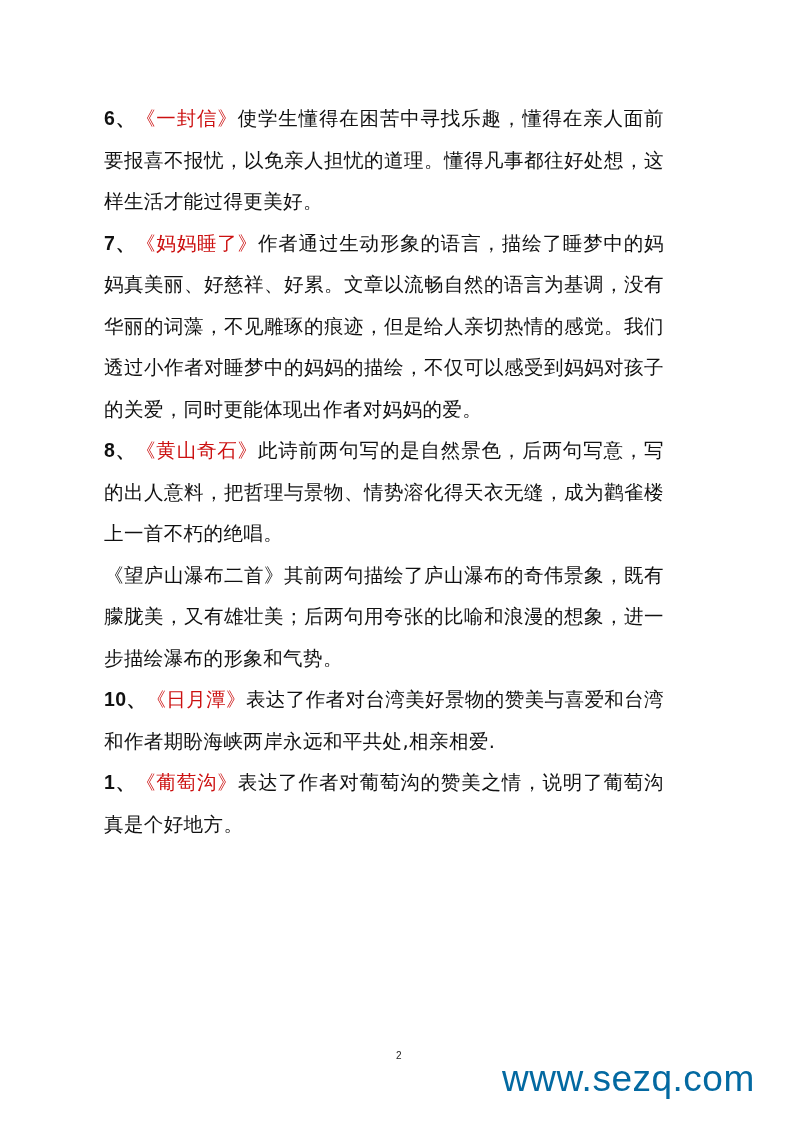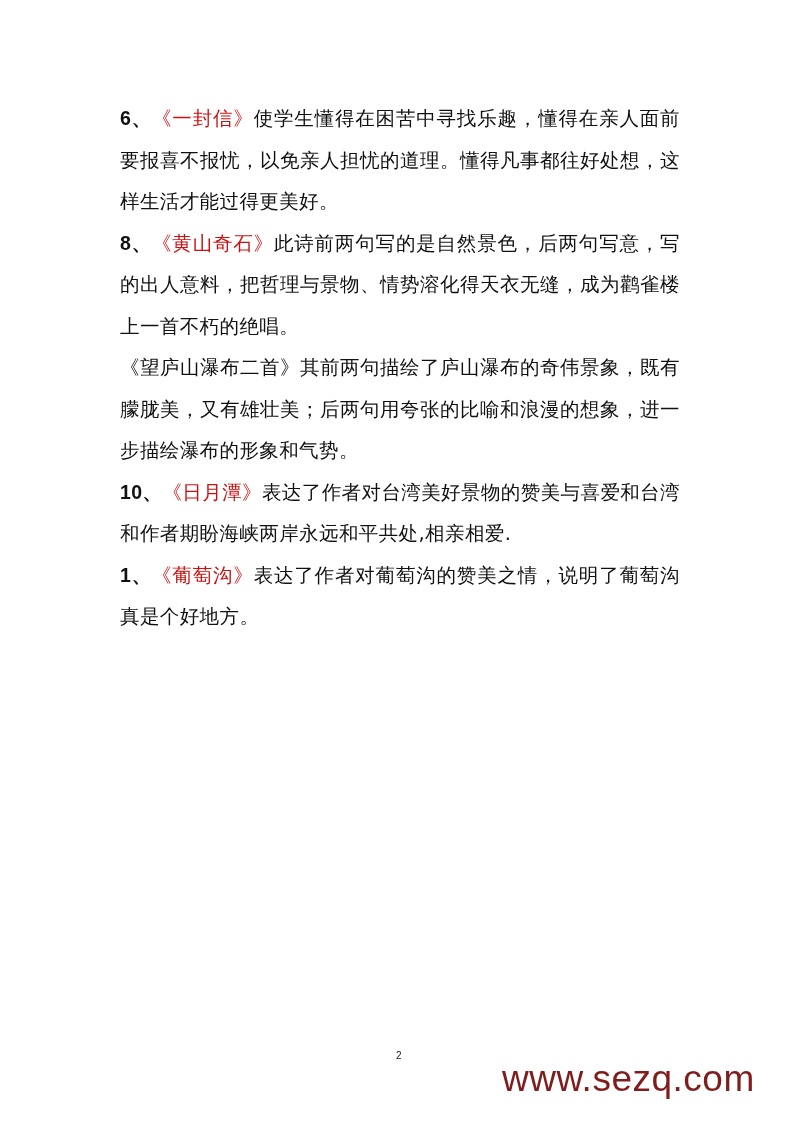--- a/index.html
+++ b/index.html
@@ -17,21 +17,21 @@
     }
     .page {
       position: absolute;
       left: 0;
       top: 0;
       width: 800px;
       height: 1131px;
     }
     .content {
       position: absolute;
-      left: 120px;
+      left: 104px;
       top: 98px;
       width: 560px;
     }
     .para {
       font-size: 19.5px;
       line-height: 41.5px;
       margin: 0;
       letter-spacing: 0.4px;
       text-align: justify;
       word-break: break-all;
@@ -53,33 +53,34 @@
       top: 1050px;
       font-size: 10px;
       color: #222;
       font-family: "Liberation Sans", sans-serif;
     }
     .watermark {
       position: absolute;
       left: 502px;
       top: 1058px;
       font-size: 37px;
-      color: #7f1d1d;
+      color: #0369a1;
       font-family: "Liberation Sans", sans-serif;
       letter-spacing: 0.5px;
     }
   </style>
 </head>
 <body>
 
 <div class="page">
   <div class="content">
 
     <p class="para"><span class="num">6、</span><span class="title">《一封信》</span><span>使学生懂得在困苦中寻找乐趣，懂得在亲人面前要报喜不报忧，以免亲人担忧的道理。懂得凡事都往好处想，这样生活才能过得更美好。</span></p>
 
+    <p class="para"><span class="num">7、</span><span class="title">《妈妈睡了》</span><span>作者通过生动形象的语言，描绘了睡梦中的妈妈真美丽、好慈祥、好累。文章以流畅自然的语言为基调，没有华丽的词藻，不见雕琢的痕迹，但是给人亲切热情的感觉。我们透过小作者对睡梦中的妈妈的描绘，不仅可以感受到妈妈对孩子的关爱，同时更能体现出作者对妈妈的爱。</span></p>
 
     <p class="para"><span class="num">8、</span><span class="title">《黄山奇石》</span><span>此诗前两句写的是自然景色，后两句写意，写的出人意料，把哲理与景物、情势溶化得天衣无缝，成为鹳雀楼上一首不朽的绝唱。</span></p>
 
     <p class="para sub"><span>《望庐山瀑布二首》其前两句描绘了庐山瀑布的奇伟景象，既有朦胧美，又有雄壮美；后两句用夸张的比喻和浪漫的想象，进一步描绘瀑布的形象和气势。</span></p>
 
 
     <p class="para"><span class="num">10、</span><span class="title">《日月潭》</span><span>表达了作者对台湾美好景物的赞美与喜爱和台湾和作者期盼海峡两岸永远和平共处,相亲相爱.</span></p>
 
     <p class="para"><span class="num">1、</span><span class="title">《葡萄沟》</span><span>表达了作者对葡萄沟的赞美之情，说明了葡萄沟真是个好地方。</span></p>
 

